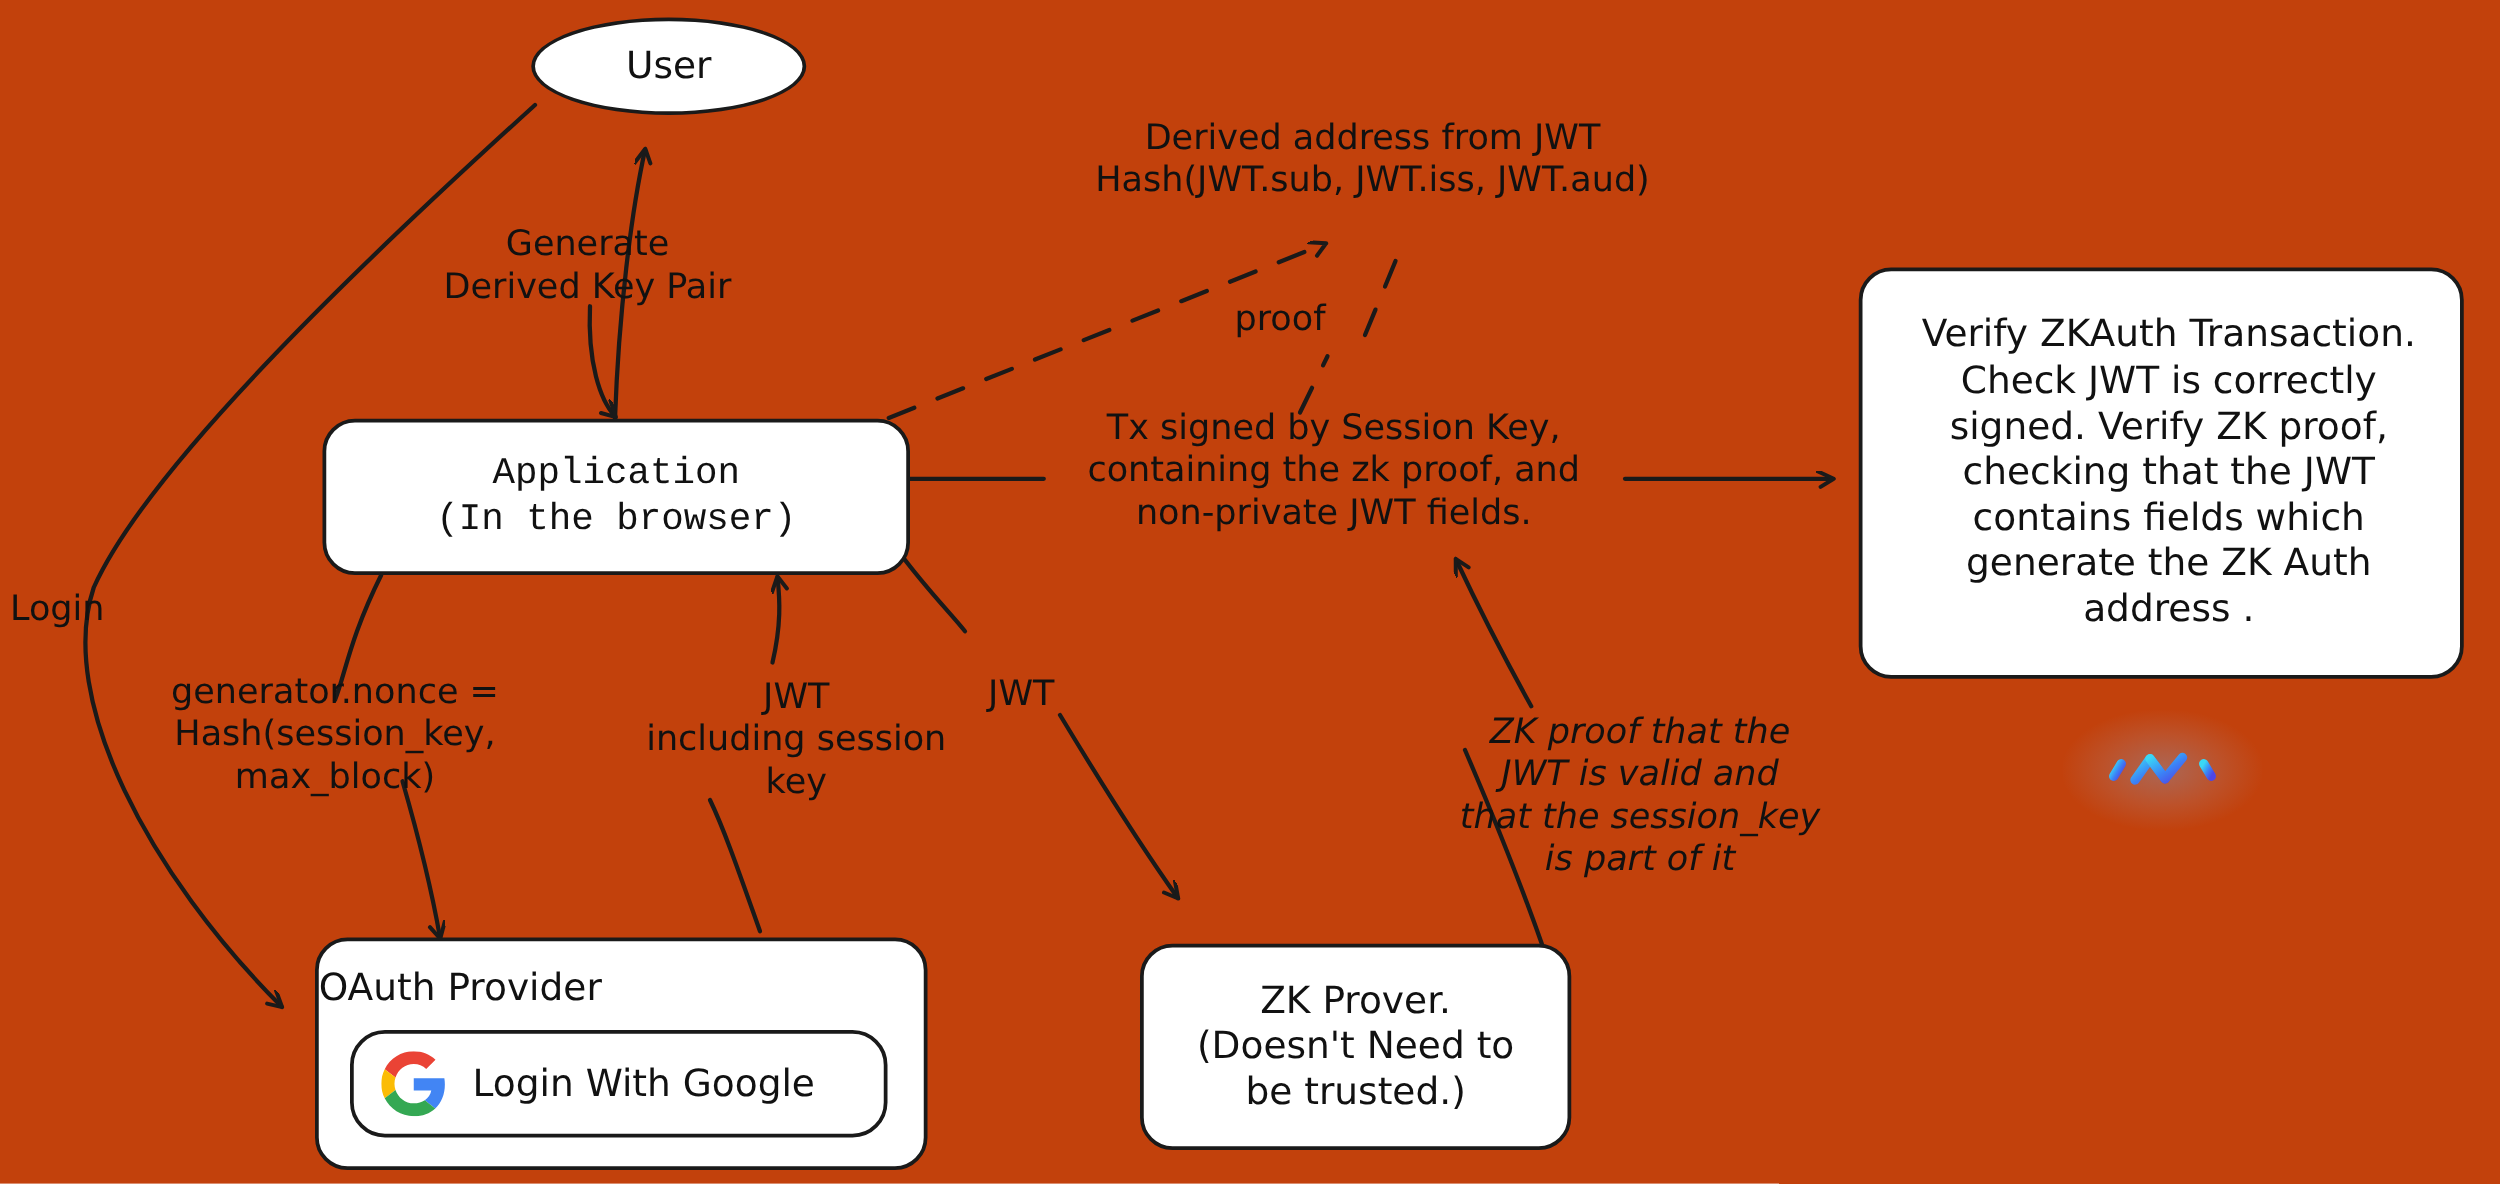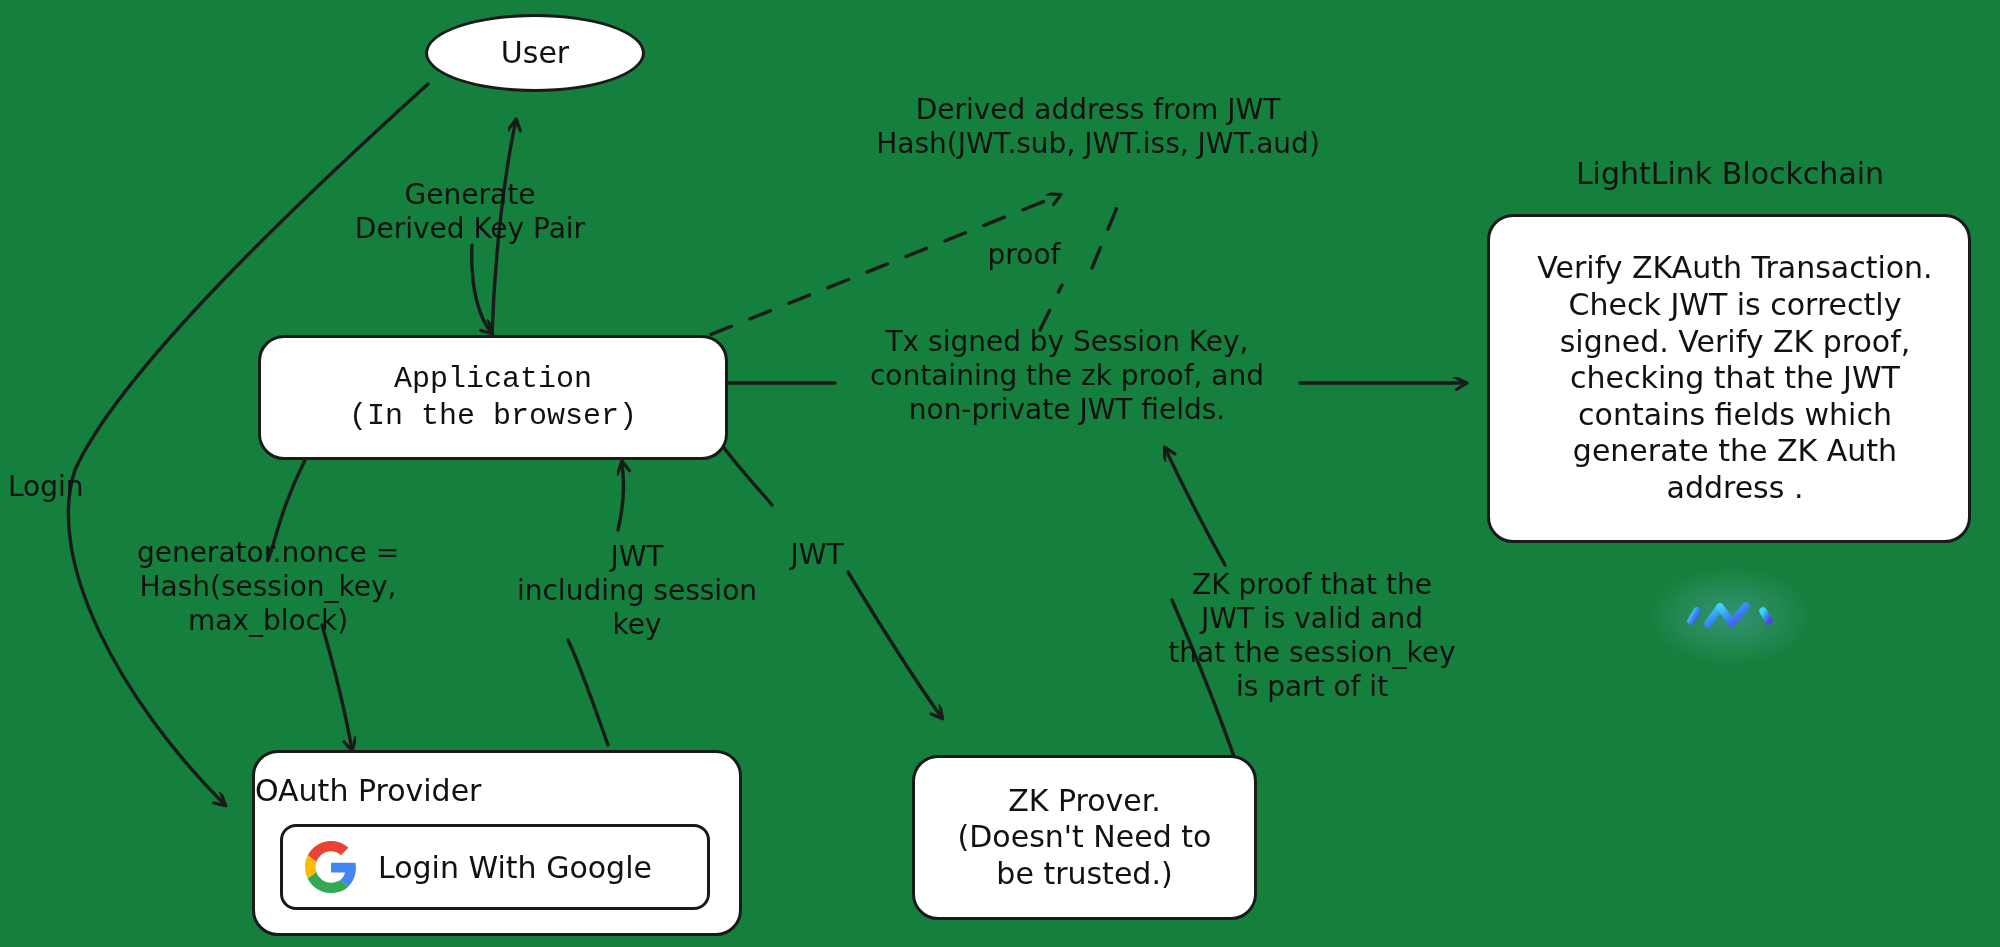--- a/index.html
+++ b/index.html
@@ -2,21 +2,21 @@
 <html><head>
 <meta charset="utf-8">
 <title>ZKAuth Flow Diagram</title>
 <style>
   html,body{margin:0;padding:0;background:#ffffff;}
   body{
     width:2000px;height:947px;overflow:hidden;
     font-family:"DejaVu Sans", sans-serif;
     color:#111111;
   }
-  #canvas{position:relative;width:2000px;height:947px;background:#15803d;}
+  #canvas{position:relative;width:2000px;height:947px;background:#c2410c;}
   svg#wires{position:absolute;left:0;top:0;width:2000px;height:947px;pointer-events:none;}
 
   
   .node{
     position:absolute;
     box-sizing:border-box;
     display:flex;align-items:center;justify-content:center;
     text-align:center;
     color:#111;
     background:#fff;
@@ -47,21 +47,21 @@
   .t-prover{font-size:30px;}
   .t-chain{font-size:30px;}
   .t-chaintitle{font-size:30px;}
   .t-edge{font-size:28px;}
 
   
   #google-btn{
     position:absolute;
     box-sizing:border-box;
     border:3px solid #1a1a1a;
-    border-radius:16px;
+    border-radius:28px;
     background:#fff;
     display:flex;align-items:center;
   }
   #google-btn .g-mark{margin-left:22px;flex:0 0 auto;display:block;}
   #google-btn .g-text{
     flex:1 1 auto;text-align:center;font-size:30px;color:#111;
     padding-right:34px;
   }
 
   
@@ -137,21 +137,20 @@
     </svg>
     <span class="g-text">Login With Google</span>
   </div>
 
   <div class="node rbox" id="prover-node" style="left:912px;top:755px;width:345px;height:165px;">
     <span class="nodetext t-prover">ZK Prover.
 (Doesn't Need to
 be trusted.)</span>
   </div>
 
-  <div class="lbl t-chaintitle" style="left:1500px;top:156px;width:460px;">LightLink Blockchain</div>
 
   <div class="node rbox" id="chain-node" style="left:1487px;top:214px;width:484px;height:329px;padding-left:12px;">
     <span class="nodetext t-chain">Verify ZKAuth Transaction.
 Check JWT is correctly
 signed. Verify ZK proof,
 checking that the JWT
 contains fields which
 generate the ZK Auth
 address .</span>
   </div>
@@ -191,18 +190,18 @@
 
   <div class="lbl t-edge" style="left:838px;top:93px;width:520px;">Derived address from JWT
 Hash(JWT.sub, JWT.iss, JWT.aud)</div>
 
   <div class="lbl t-edge" style="left:944px;top:238px;width:160px;">proof</div>
 
   <div class="lbl t-edge" style="left:832px;top:325px;width:470px;">Tx signed by Session Key,
 containing the zk proof, and
 non-private JWT fields.</div>
 
-  <div class="lbl t-edge" style="left:1128px;top:568px;width:368px;">ZK proof that the
+  <div class="lbl t-edge" style="left:1128px;top:568px;width:368px;font-style:italic;">ZK proof that the
 JWT is valid and
 that the session_key
 is part of it</div>
 
 </div>
 
 </body></html>

